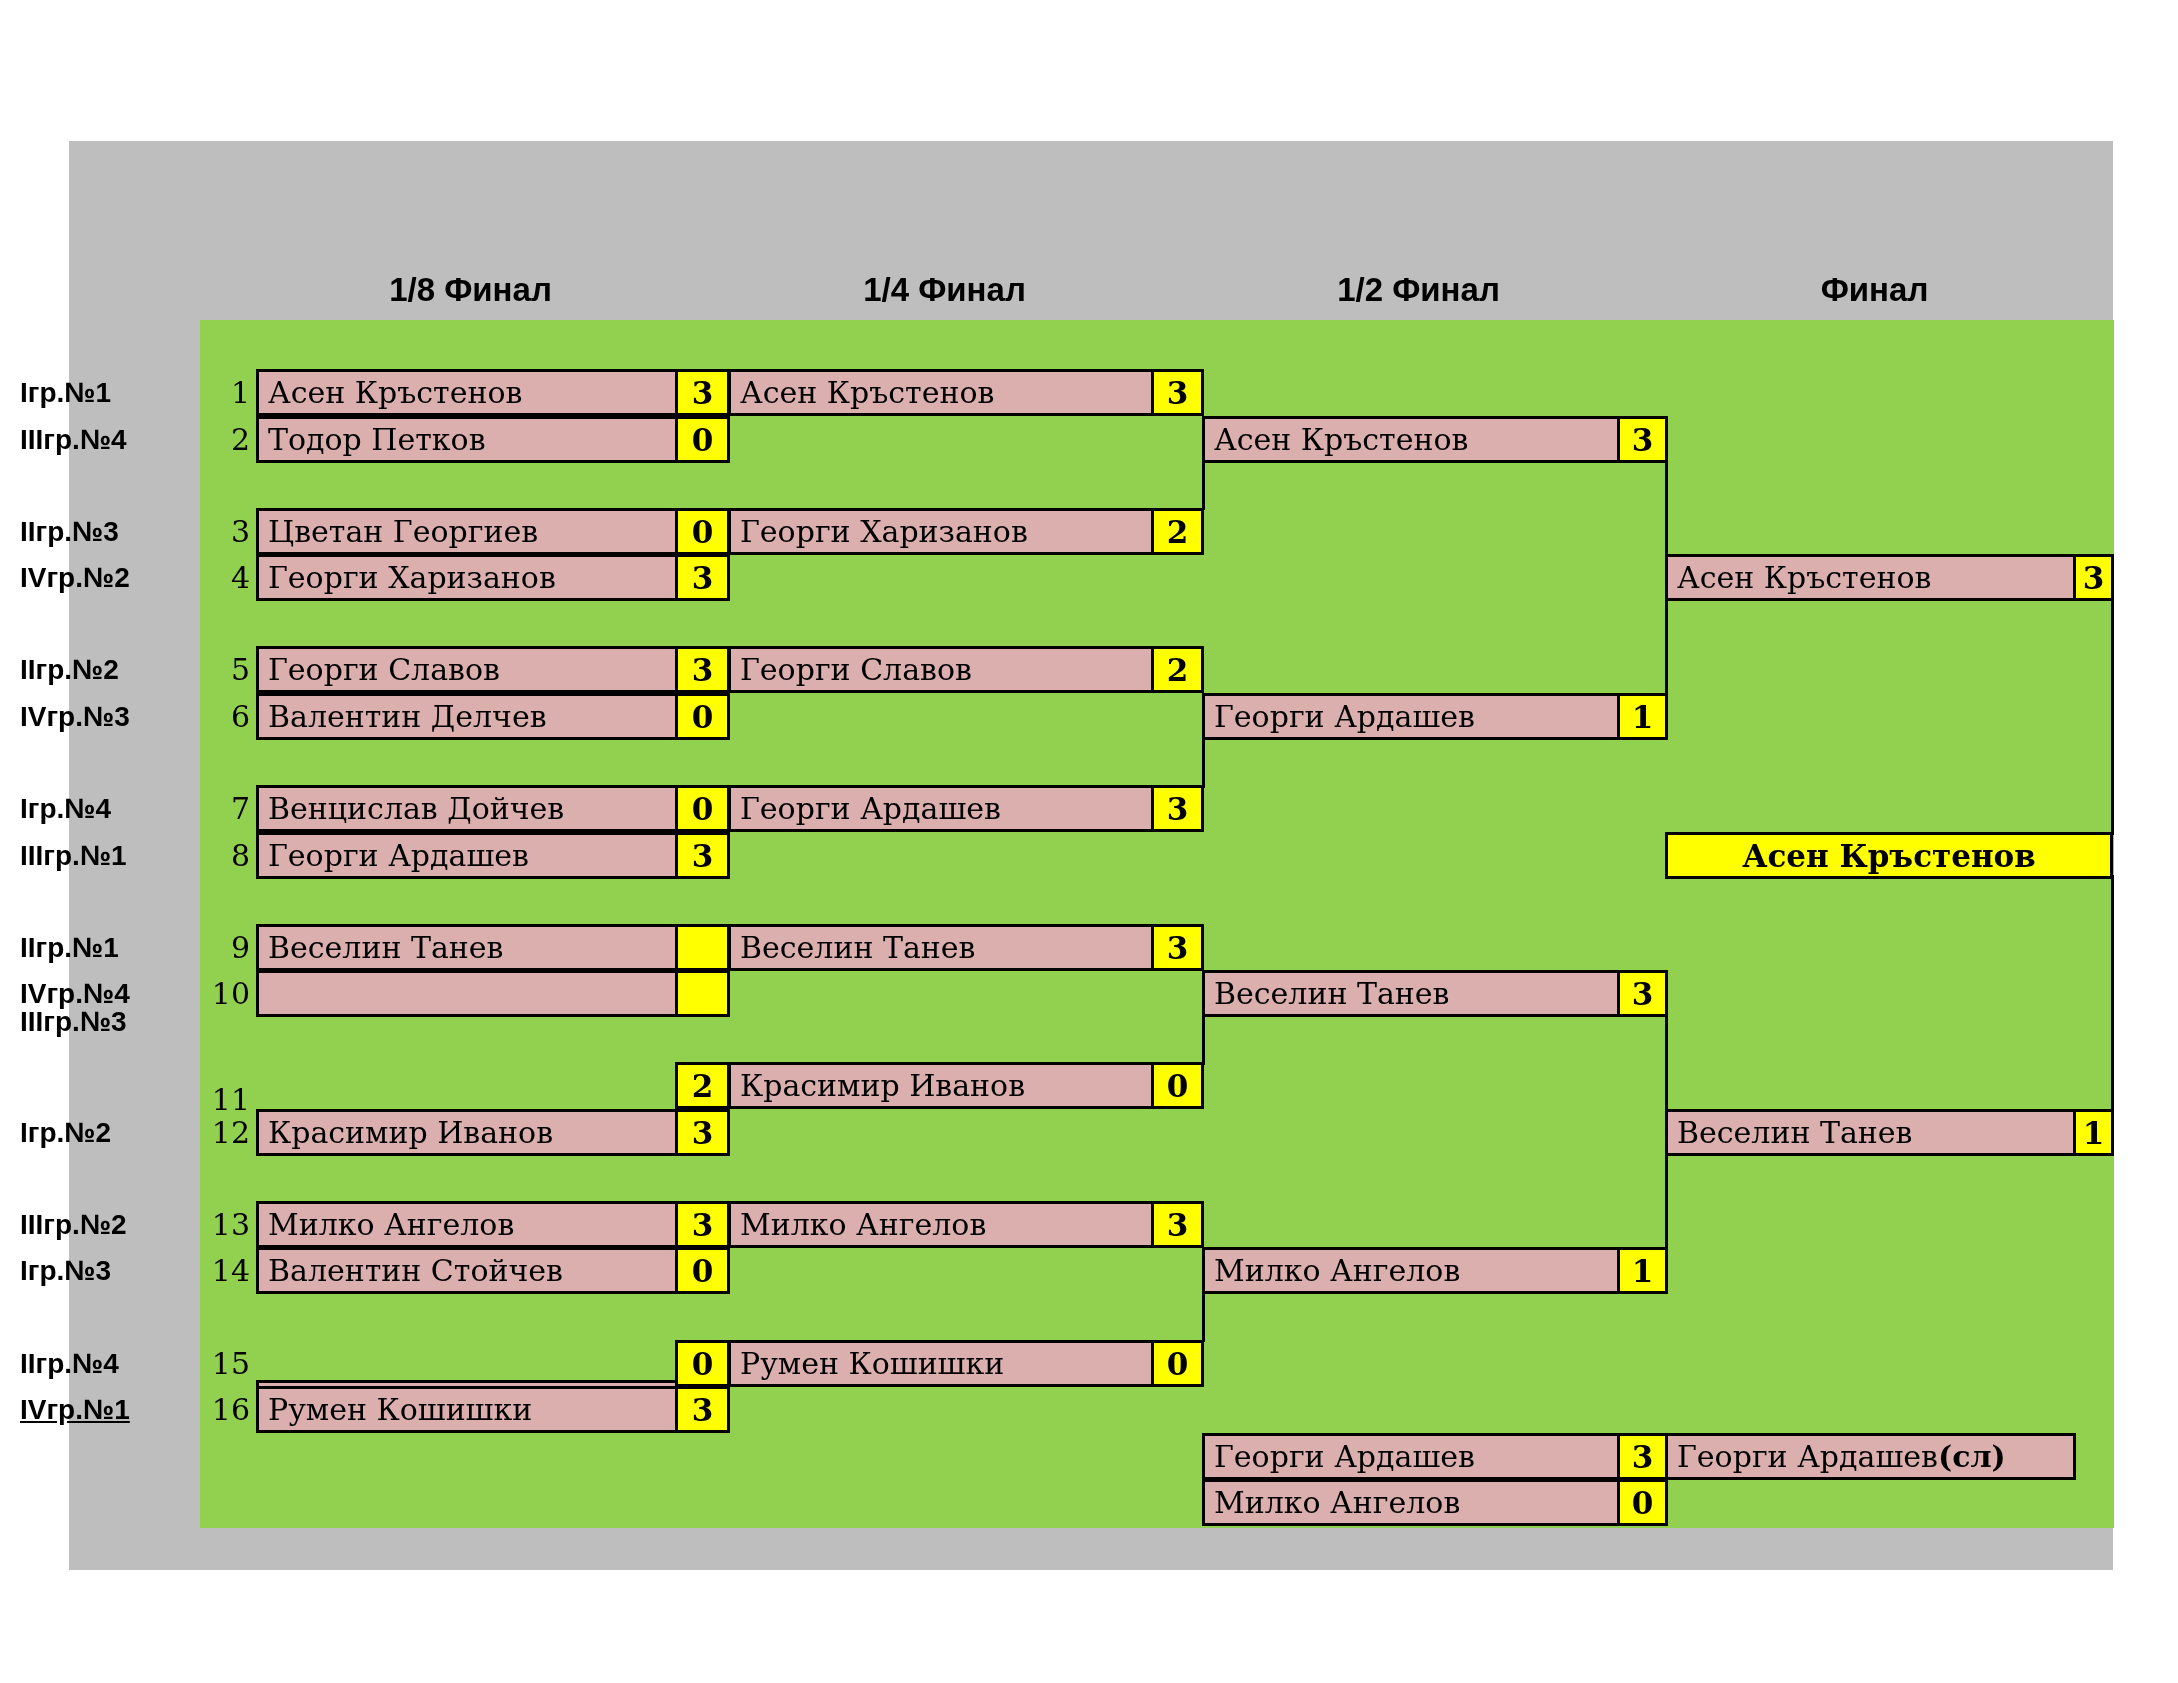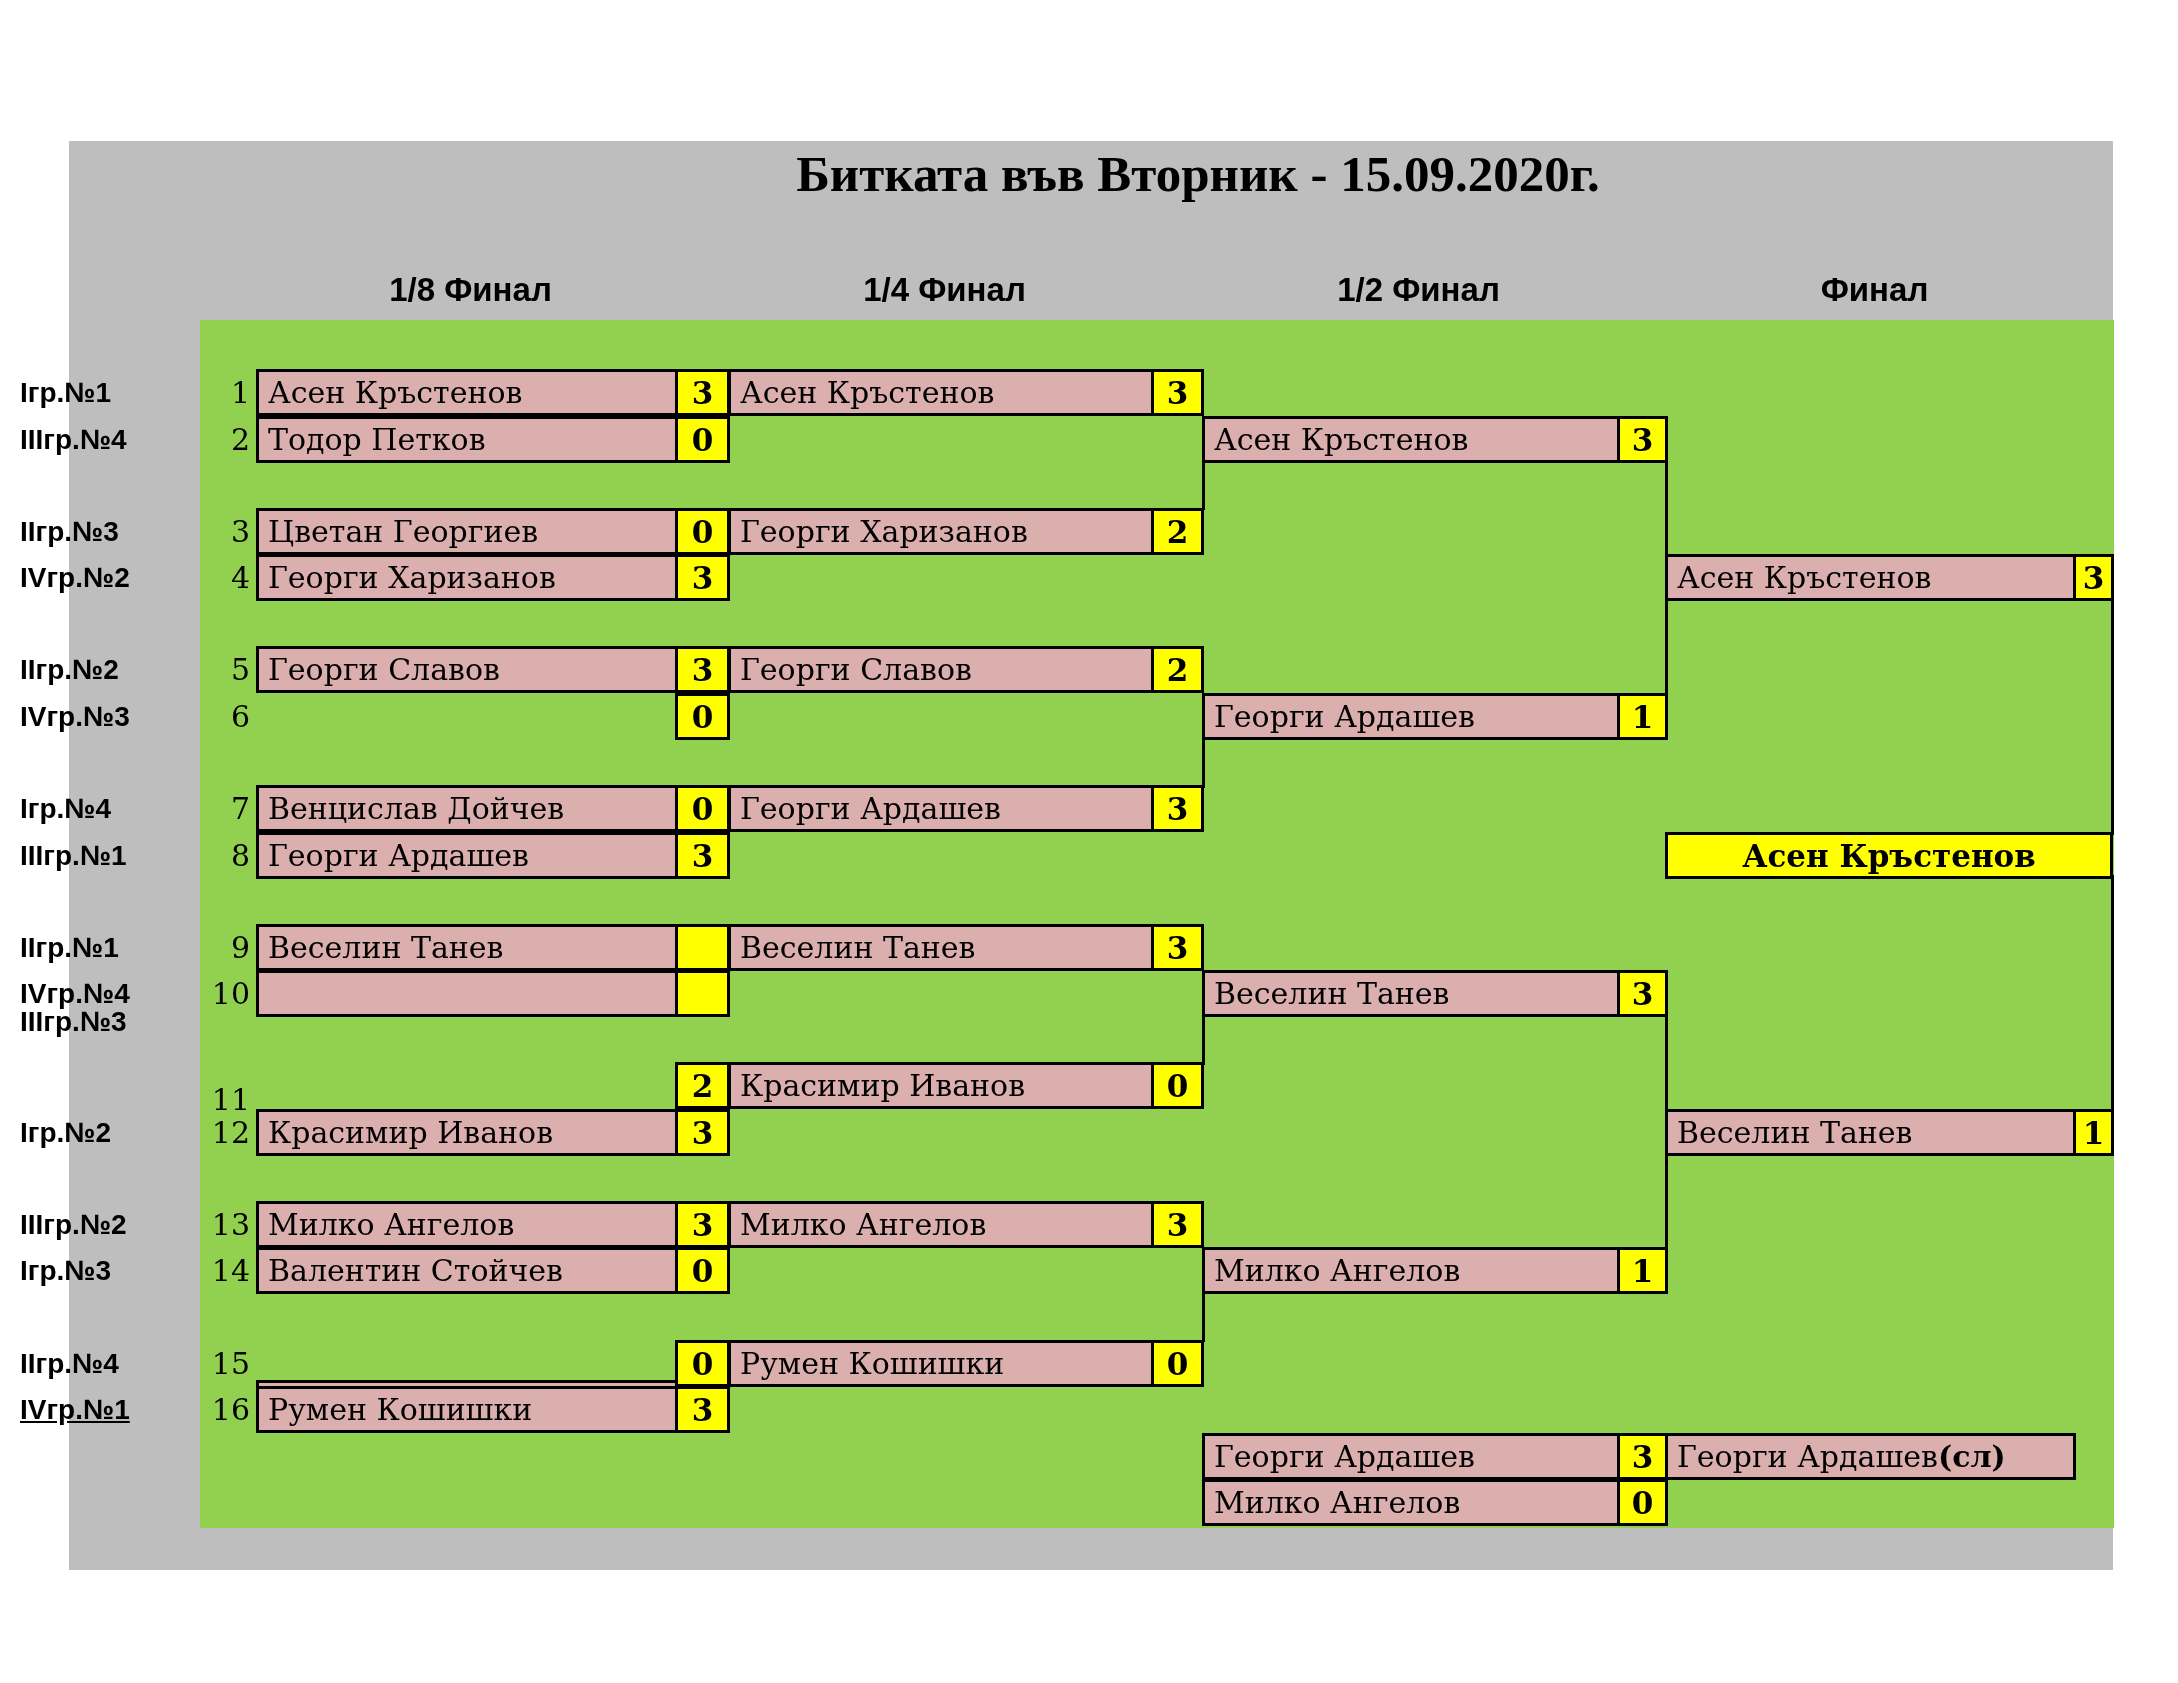--- a/index.html
+++ b/index.html
@@ -30,21 +30,20 @@
   .vline{position:absolute;width:3px;background:#000;}
   .bold{font-weight:bold;}
 </style>
 </head>
 <body>
 
 <div class="stage">
   <div class="bg-gray"></div>
   <div class="bg-green"></div>
 
-  <div class="title">Битката във Вторник - 15.09.2020г.</div>
 
   <div class="hdr" style="left:322px;">1/8 Финал</div>
   <div class="hdr" style="left:796px;">1/4 Финал</div>
   <div class="hdr" style="left:1270px;">1/2 Финал</div>
   <div class="hdr" style="left:1726px;">Финал</div>
 
   <div class="rlabel" style="top:369px;">Iгр.№1</div>
   <div class="rnum" style="top:369px;">1</div>
   <div class="box c1n" style="top:369px;">Асен Кръстенов</div>
   <div class="score c1s" style="top:369px;">3</div>
@@ -64,20 +63,21 @@
   <div class="box c1n" style="top:554px;">Георги Харизанов</div>
   <div class="score c1s" style="top:554px;">3</div>
 
   <div class="rlabel" style="top:646px;">IIгр.№2</div>
   <div class="rnum" style="top:646px;">5</div>
   <div class="box c1n" style="top:646px;">Георги Славов</div>
   <div class="score c1s" style="top:646px;">3</div>
 
   <div class="rlabel" style="top:693px;">IVгр.№3</div>
   <div class="rnum" style="top:693px;">6</div>
+  <div class="box c1n" style="top:693px;">Валентин Делчев</div>
   <div class="score c1s" style="top:693px;">0</div>
 
   <div class="rlabel" style="top:785px;">Iгр.№4</div>
   <div class="rnum" style="top:785px;">7</div>
   <div class="box c1n" style="top:785px;">Венцислав Дойчев</div>
   <div class="score c1s" style="top:785px;">0</div>
 
   <div class="rlabel" style="top:832px;">IIIгр.№1</div>
   <div class="rnum" style="top:832px;">8</div>
   <div class="box c1n" style="top:832px;">Георги Ардашев</div>

